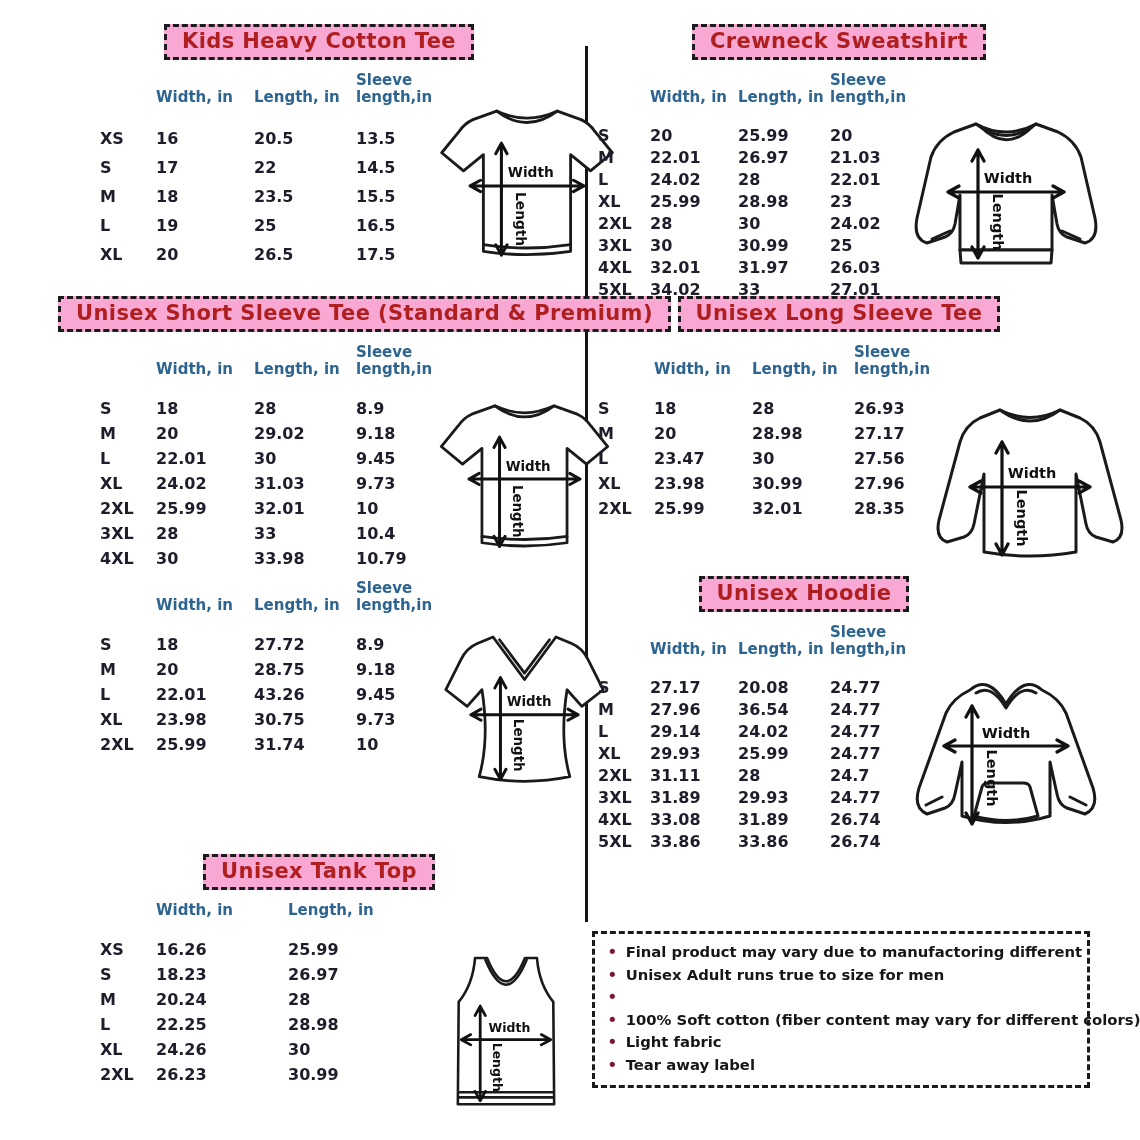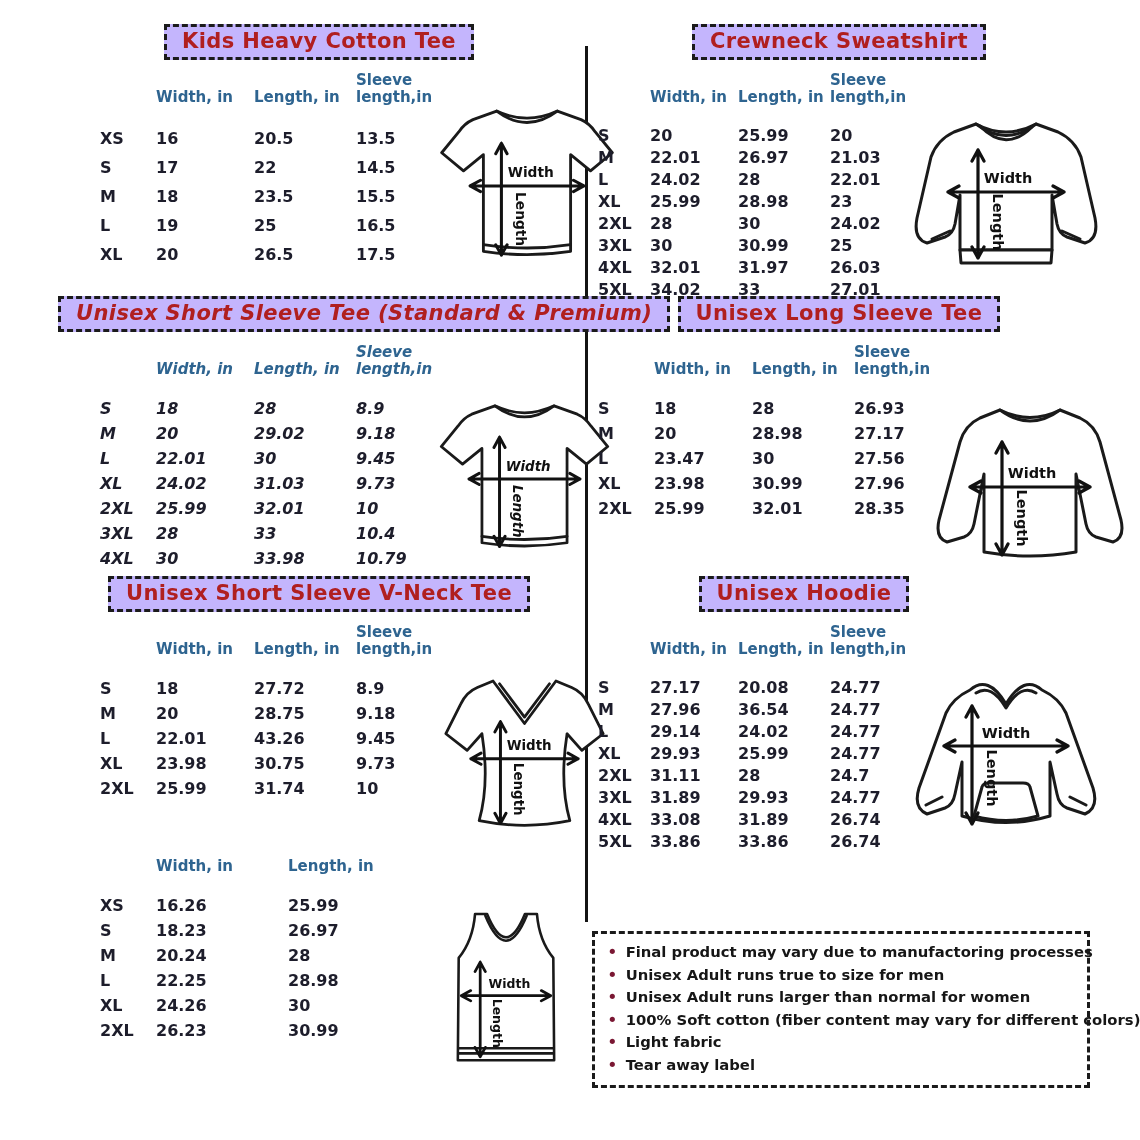--- a/index.html
+++ b/index.html
@@ -1,31 +1,31 @@
 <!DOCTYPE html>
 <html><head>
 <meta charset="utf-8">
 <style>
   html,body{margin:0;padding:0;background:#ffffff;}
   .sheet{position:relative;width:1140px;height:1140px;background:#fff;overflow:hidden;
          font-family:"DejaVu Sans","Liberation Sans",sans-serif;}
   .panel{position:absolute;}
   #p-kids  {left:58px;  top:24px;  width:522px;}
   #p-crew  {left:594px; top:24px;  width:490px;}
-  #p-std   {left:58px;  top:296px; width:524px;font-style:italic;}
+  #p-std   {left:58px;  top:296px; width:524px;}
   #p-long  {left:594px; top:296px; width:490px;}
   #p-vneck {left:58px;  top:576px; width:522px;}
   #p-hood  {left:594px; top:576px; width:490px;}
   #p-tank  {left:58px;  top:854px; width:522px;}
   #notes-box{position:absolute;left:592px;top:931px;width:468px;
              border:3px dashed #1b1b1b;background:#fff;padding:7px 12px 9px 12px;}
   .divider{position:absolute;left:585px;top:46px;width:3px;height:876px;background:#141414;}
 
   .title-row{text-align:center;margin-bottom:8px;}
-  .title-box{display:inline-block;border:3px dashed #1b1b1b;padding:2px 15px 4px 15px;background:#c4b5fd;}
+  .title-box{display:inline-block;border:3px dashed #1b1b1b;padding:2px 15px 4px 15px;background:#f9a8d4;}
   .title-text{font-size:21px;font-weight:bold;color:#b01f1f;letter-spacing:.4px;white-space:nowrap;}
   #p-hood .title-row{padding-right:70px;}
 
   .content{display:flex;align-items:flex-start;}
   .size-table{border-collapse:collapse;margin-top:4px;margin-left:42px;}
   .right-col .size-table{margin-left:4px;}
   .size-table th.col{color:#2e6490;font-size:15px;font-weight:bold;text-align:left;
                      vertical-align:bottom;white-space:pre-line;line-height:17px;padding:0 0 18px 0;}
   .size-table th.size{font-size:16px;font-weight:bold;color:#1d1d2b;text-align:left;
                       padding:3px 10px 3px 0;min-width:46px;margin-left:8px;}
@@ -333,25 +333,20 @@
         <path class="g nf" d="M70 18 Q100 40 130 18"></path>
         <path class="ar" d="M40 95 L160 95 M40 95 l11 -6 M40 95 l11 6 M160 95 l-11 -6 M160 95 l-11 6"></path>
         <path class="ar" d="M72 50 L72 163 M72 50 l-6 11 M72 50 l6 11 M72 163 l-6 -11 M72 163 l6 -11"></path>
         <text x="102" y="86" text-anchor="middle">Width</text>
         <text x="87" y="126" text-anchor="middle" transform="rotate(90 87 126)">Length</text>
       </svg>
     </div>
   </section>
 
   <section class="panel" id="p-vneck">
-    <div class="title-row">
-      <div class="title-box">
-        <span class="title-text">Unisex Short Sleeve V-Neck Tee</span>
-      </div>
-    </div>
     <div class="content">
       <table class="size-table">
         <thead>
             <tr>
               <th class="size"></th>
               <th class="col">Width, in</th>
               <th class="col">Length, in</th>
               <th class="col">Sleeve
 length,in</th>
             </tr>
@@ -475,20 +470,25 @@
         <path class="g nf" d="M36 137 L20 145 M164 137 L180 145"></path>
         <path class="ar" d="M38 86 L162 86 M38 86 l11 -6 M38 86 l11 6 M162 86 l-11 -6 M162 86 l-11 6"></path>
         <path class="ar" d="M66 46 L66 164 M66 46 l-6 11 M66 46 l6 11 M66 164 l-6 -11 M66 164 l6 -11"></path>
         <text x="100" y="78" text-anchor="middle">Width</text>
         <text x="81" y="118" text-anchor="middle" transform="rotate(90 81 118)">Length</text>
       </svg>
     </div>
   </section>
 
   <section class="panel" id="p-tank">
+    <div class="title-row">
+      <div class="title-box">
+        <span class="title-text">Unisex Tank Top</span>
+      </div>
+    </div>
     <div class="content">
       <table class="size-table tank-table">
         <thead>
             <tr>
               <th class="size"></th>
               <th class="col">Width, in</th>
               <th class="col">Length, in</th>
             </tr>
           </thead>
         <tbody>
@@ -533,29 +533,28 @@
         <text x="104" y="94" text-anchor="middle">Width</text>
         <text x="85" y="135" text-anchor="middle" transform="rotate(90 85 135)">Length</text>
       </svg>
     </div>
   </section>
 
   <aside id="notes-box">
     <ul>
         <li>
           <span class="dot">•</span>
-          <span class="note-text">Final product may vary due to manufactoring processes</span>
+          <span class="note-text">Final product may vary due to manufactoring different</span>
         </li>
         <li>
           <span class="dot">•</span>
           <span class="note-text">Unisex Adult runs true to size for men</span>
         </li>
         <li>
           <span class="dot">•</span>
-          <span class="note-text">Unisex Adult runs larger than normal for women</span>
         </li>
         <li>
           <span class="dot">•</span>
           <span class="note-text">100% Soft cotton (fiber content may vary for different colors)</span>
         </li>
         <li>
           <span class="dot">•</span>
           <span class="note-text">Light fabric</span>
         </li>
         <li>

